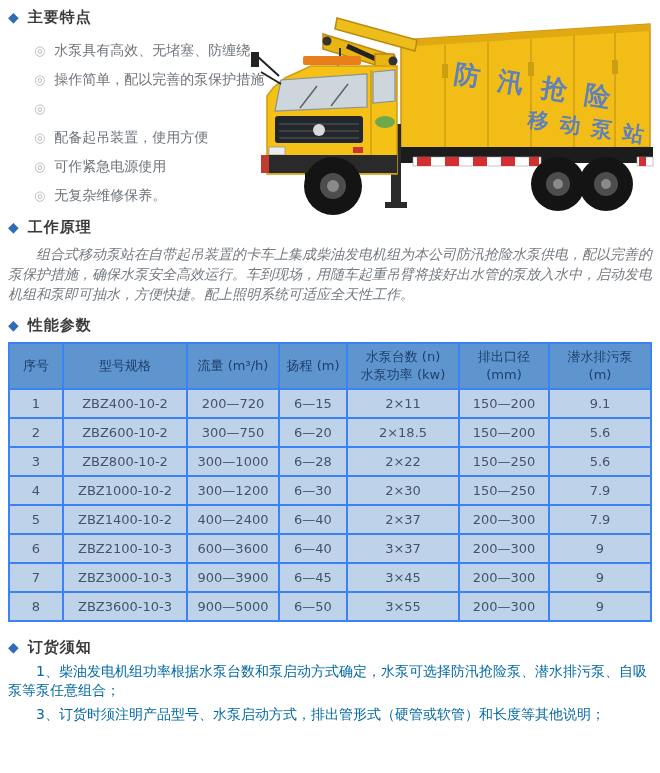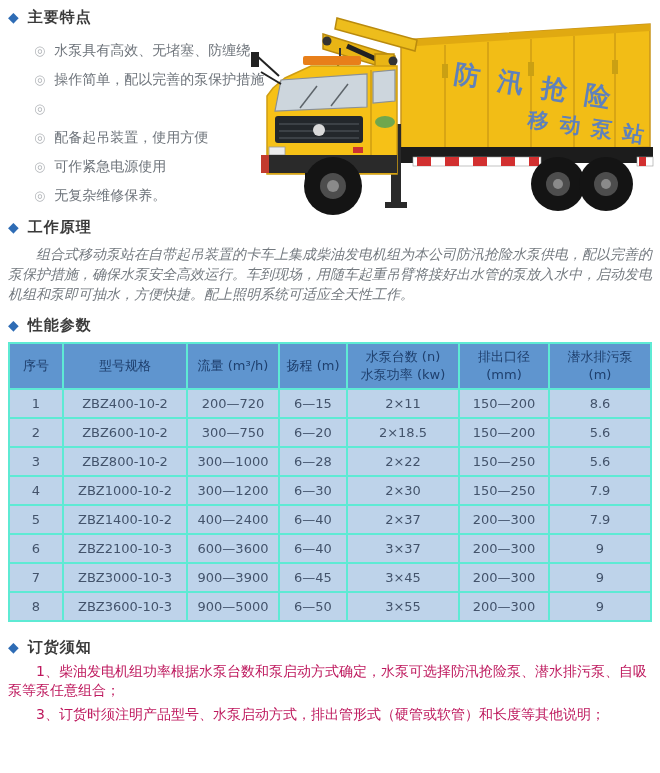--- a/index.html
+++ b/index.html
@@ -28,36 +28,36 @@
 
   .principle-title { margin-top: 6px; }
   p.body-text {
     margin-top: 6px; font-size: 14px; color: #73797f;
     line-height: 20px; text-indent: 2em; width: 644px; font-style: italic;
   }
 
   .params-title { margin-top: 10px; }
   table.params {
     margin-top: 6px; width: 644px; table-layout: fixed;
-    border-collapse: separate; border-spacing: 2px; background: #5eead4;
+    border-collapse: separate; border-spacing: 2px; background: #3b82f6;
   }
   table.params th {
     background: #5f95cf; color: #1e3f6d; font-weight: normal;
     font-size: 13px; height: 44px; text-align: center; vertical-align: middle;
     white-space: pre-line; line-height: 18px;
   }
   table.params td {
     background: #bed3ea; color: #43536b; font-size: 13px;
     height: 27px; text-align: center; vertical-align: middle;
   }
 
   .ordering-title { margin-top: 14px; }
   .ordering { margin-top: 4px; }
   .ordering p {
-    font-size: 14px; color: #be185d; line-height: 19px;
+    font-size: 14px; color: #0369a1; line-height: 19px;
     text-indent: 2em; margin-bottom: 5px; width: 644px;
   }
 </style>
 </head>
 <body>
 
 <div class="page">
 
   <section>
     <h2 class="sec-title">
@@ -211,21 +211,21 @@
           </tr>
         </thead>
       <tbody id="param-body">
           <tr>
             <td>1</td>
             <td>ZBZ400-10-2</td>
             <td>200—720</td>
             <td>6—15</td>
             <td>2×11</td>
             <td>150—200</td>
-            <td>8.6</td>
+            <td>9.1</td>
           </tr>
           <tr>
             <td>2</td>
             <td>ZBZ600-10-2</td>
             <td>300—750</td>
             <td>6—20</td>
             <td>2×18.5</td>
             <td>150—200</td>
             <td>5.6</td>
           </tr>

